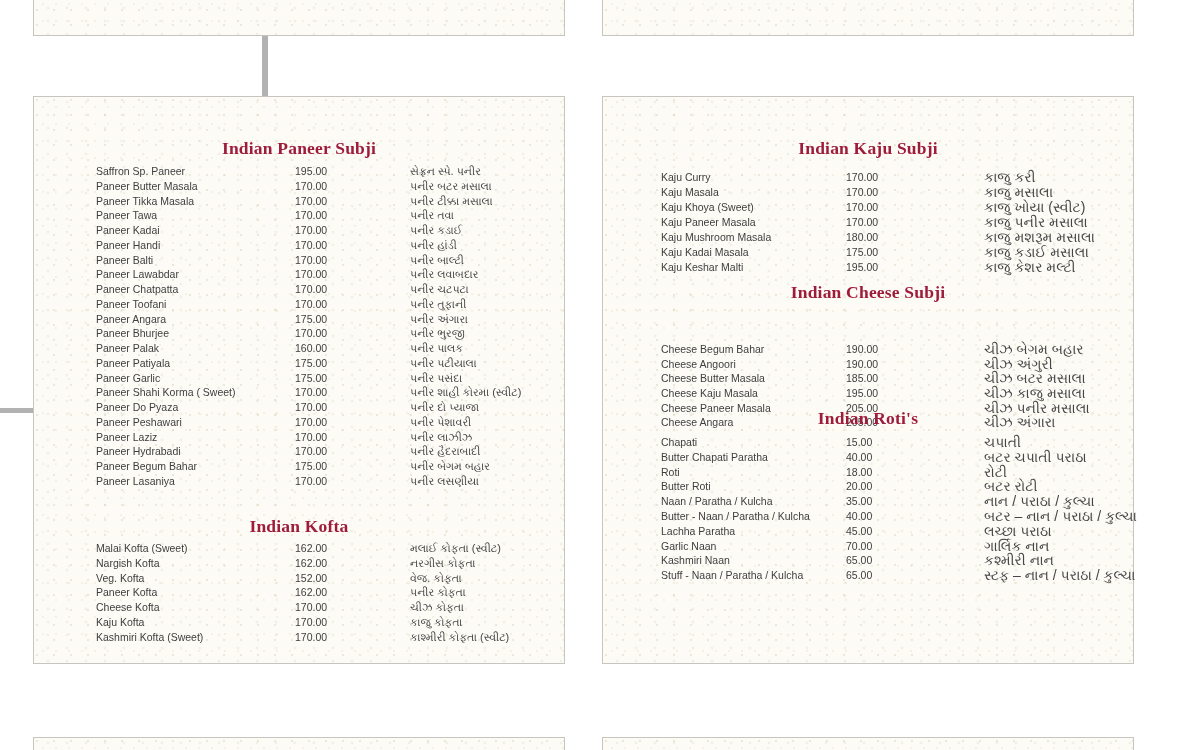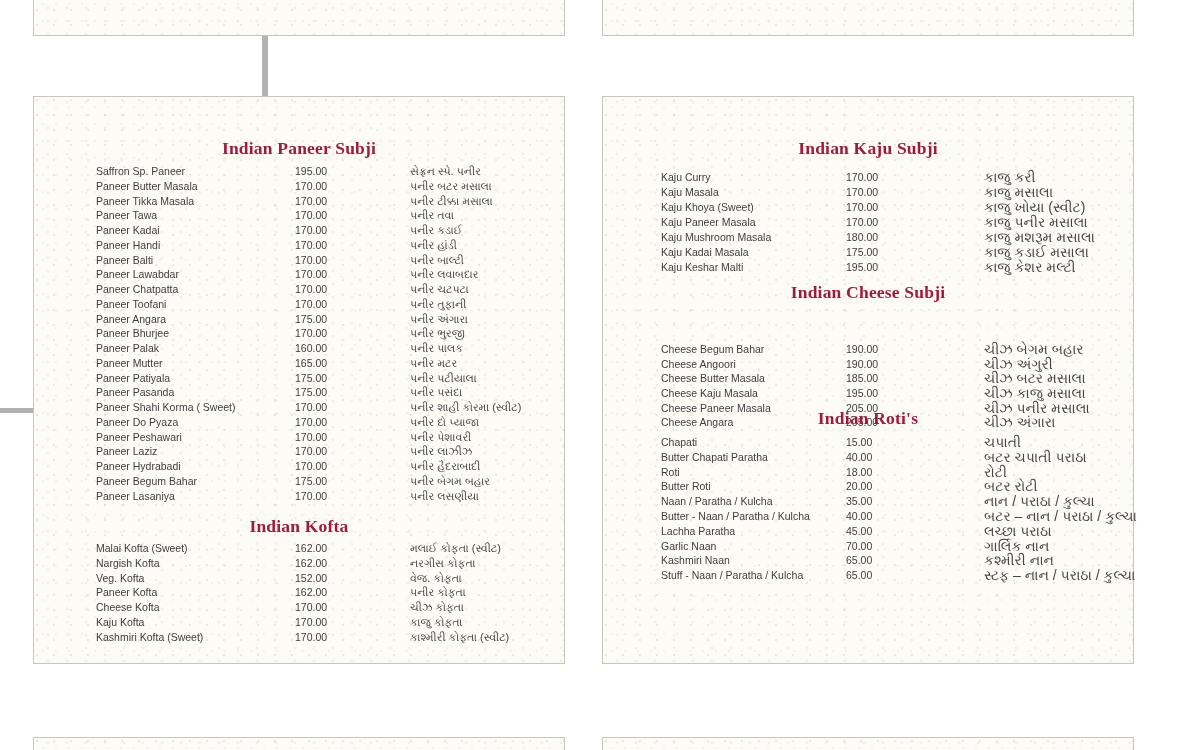--- a/index.html
+++ b/index.html
@@ -132,31 +132,26 @@
           <span class="iname">Paneer Bhurjee</span>
           <span class="iprice">170.00</span>
           <span class="iguj">પનીર ભુરજી</span>
         </div>
         <div class="row">
           <span class="iname">Paneer Palak</span>
           <span class="iprice">160.00</span>
           <span class="iguj">પનીર પાલક</span>
         </div>
         <div class="row">
-          <span class="iname">Paneer Mutter</span>
-          <span class="iprice">165.00</span>
-          <span class="iguj">પનીર મટર</span>
-        </div>
-        <div class="row">
           <span class="iname">Paneer Patiyala</span>
           <span class="iprice">175.00</span>
           <span class="iguj">પનીર પટીયાલા</span>
         </div>
         <div class="row">
-          <span class="iname">Paneer Pasanda</span>
+          <span class="iname">Paneer Garlic</span>
           <span class="iprice">175.00</span>
           <span class="iguj">પનીર પસંદા</span>
         </div>
         <div class="row">
           <span class="iname">Paneer Shahi Korma ( Sweet)</span>
           <span class="iprice">170.00</span>
           <span class="iguj">પનીર શાહી કોરમા (સ્વીટ)</span>
         </div>
         <div class="row">
           <span class="iname">Paneer Do Pyaza</span>

